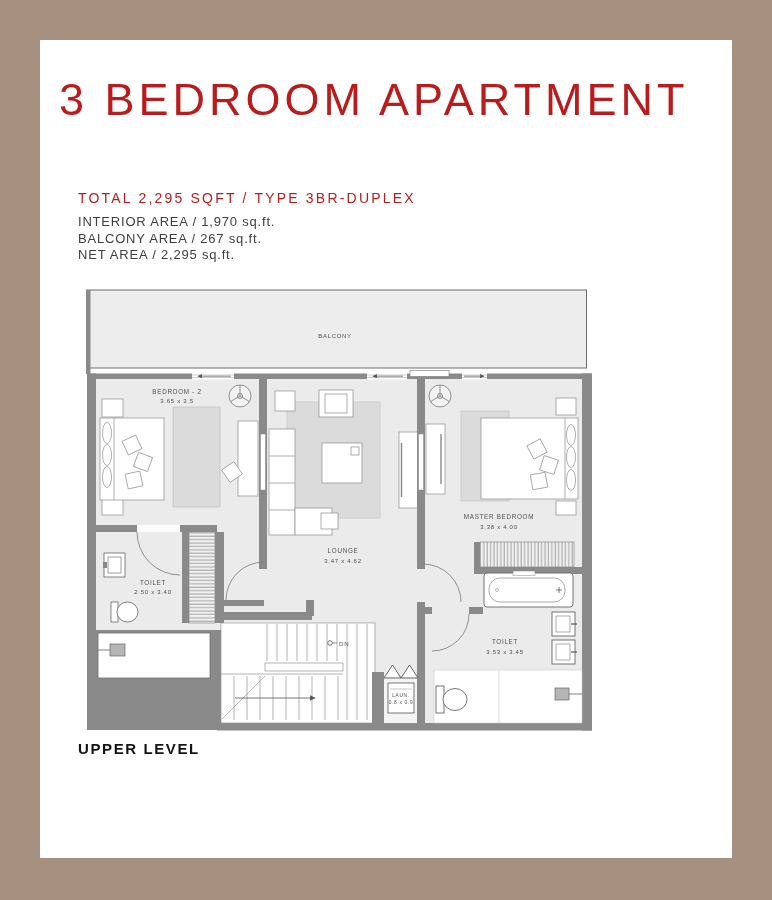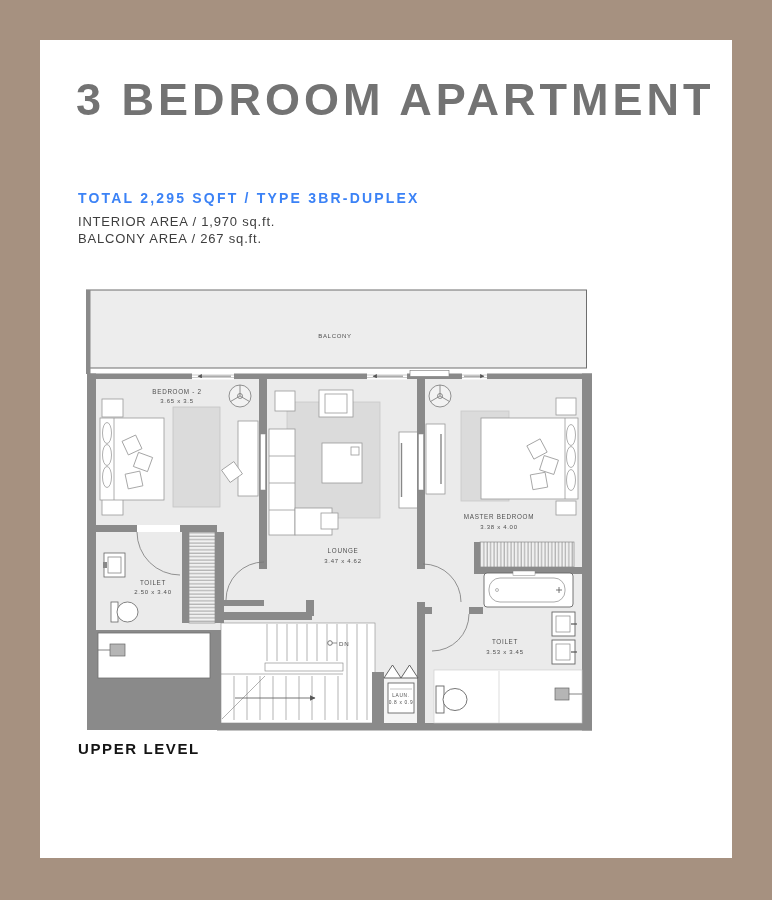--- a/index.html
+++ b/index.html
@@ -1,41 +1,42 @@
 <!DOCTYPE html>
 <html><head>
 <meta charset="utf-8">
 <style>
   html,body{margin:0;padding:0;background:#a69180;}
   *{box-sizing:border-box;}
   .frame{position:relative;width:772px;height:900px;background:#a69180;overflow:hidden;
          font-family:"Liberation Sans",sans-serif;}
   .page{position:absolute;left:40px;top:40px;width:692px;height:818px;background:#ffffff;}
-  .title{position:absolute;left:36px;top:34px;font-size:45px;font-weight:700;
-         letter-spacing:4px;color:#737373;white-space:nowrap;}
-  .spec-title{position:absolute;left:38px;top:150px;font-size:14px;font-weight:700;
-         letter-spacing:2.2px;color:#3b82f6;white-space:nowrap;}
+  .title{position:absolute;left:19px;top:34px;font-size:45px;font-weight:400;
+         letter-spacing:4px;color:#b91c1c;white-space:nowrap;}
+  .spec-title{position:absolute;left:38px;top:150px;font-size:14px;font-weight:400;
+         letter-spacing:2.2px;color:#b91c1c;white-space:nowrap;}
   .specs{position:absolute;left:38px;top:174px;font-size:13px;line-height:16.5px;
          letter-spacing:0.8px;color:#3e3e3e;}
   .plan-wrap{position:absolute;left:45px;top:247px;width:510px;height:445px;}
   .level-label{position:absolute;left:38px;top:700px;font-size:15px;font-weight:700;
          letter-spacing:1.6px;color:#141414;}
   svg text{font-family:"Liberation Sans",sans-serif;fill:#4f4f4f;letter-spacing:0.7px;}
 </style>
 </head>
 <body>
 
 <div class="frame">
   <div class="page">
 
     <div class="title">3 BEDROOM APARTMENT</div>
     <div class="spec-title">TOTAL 2,295 SQFT / TYPE 3BR-DUPLEX</div>
     <div class="specs">
       <div>INTERIOR AREA / 1,970 sq.ft.</div>
       <div>BALCONY AREA / 267 sq.ft.</div>
+      <div>NET AREA / 2,295 sq.ft.</div>
     </div>
 
     <div class="plan-wrap">
     <svg width="510" height="445" viewBox="0 0 510 445" xmlns="http://www.w3.org/2000/svg">
       <defs>
         <marker id="arw" markerWidth="7" markerHeight="7" refX="5.5" refY="3" orient="auto">
           <path d="M0,0 L6,3 L0,6 Z" fill="#555"></path>
         </marker>
         <pattern id="hatchH" width="4" height="3.4" patternUnits="userSpaceOnUse">
           <rect width="4" height="3.4" fill="#f1f1f1"></rect>

